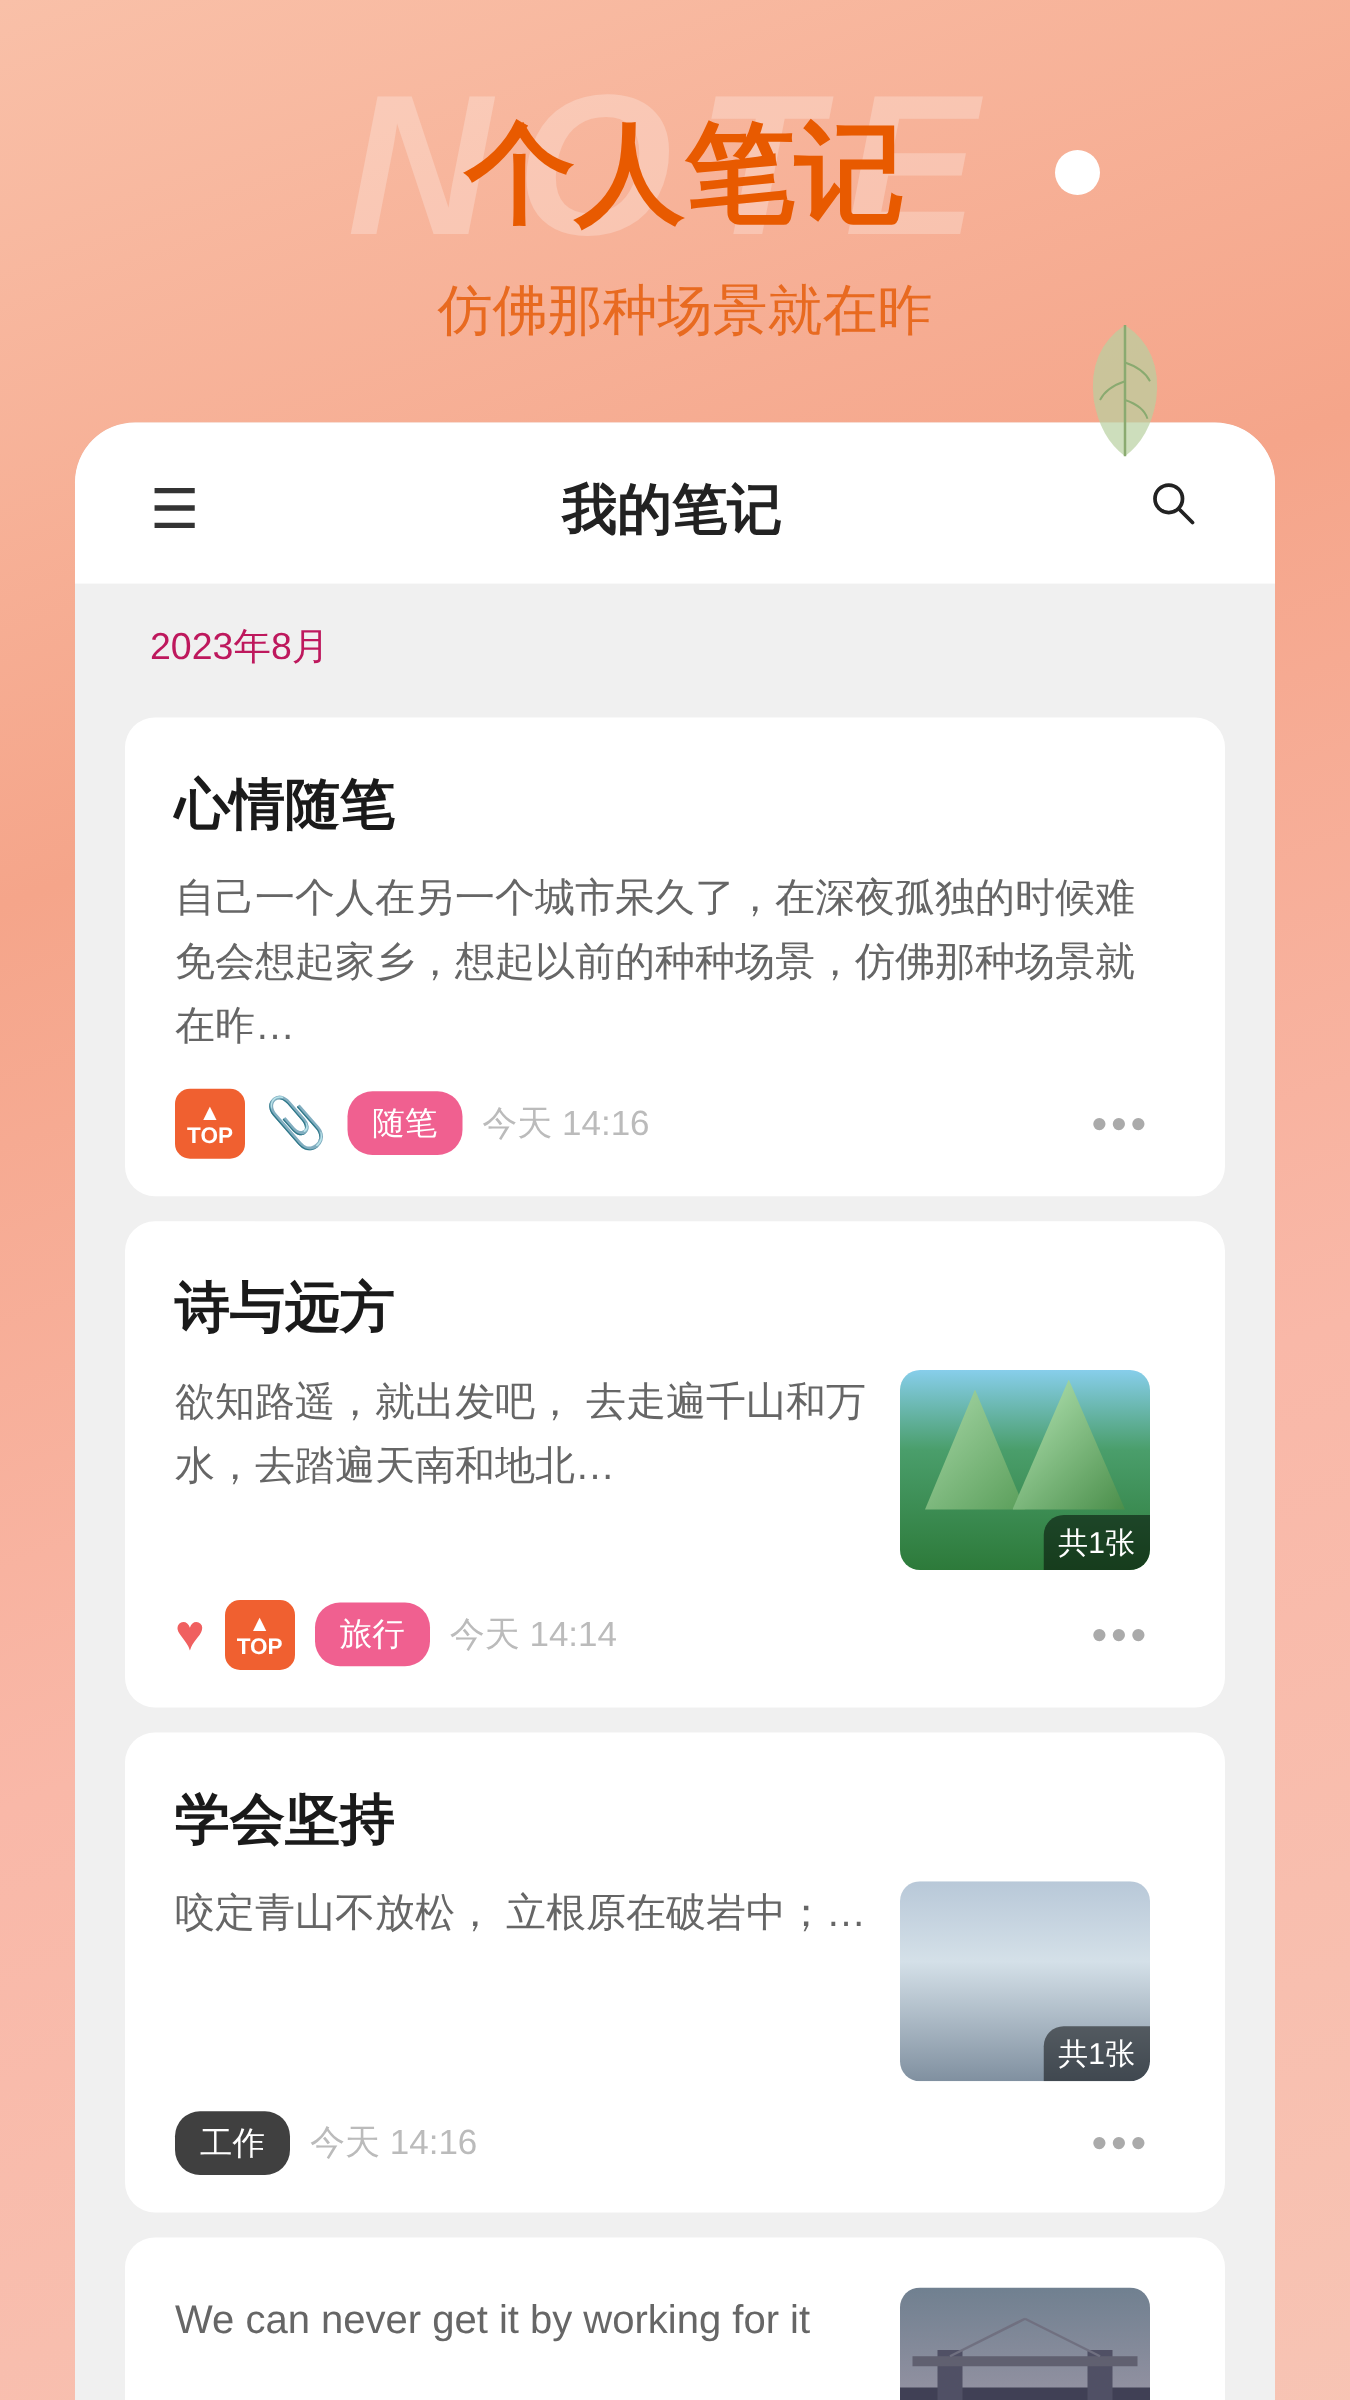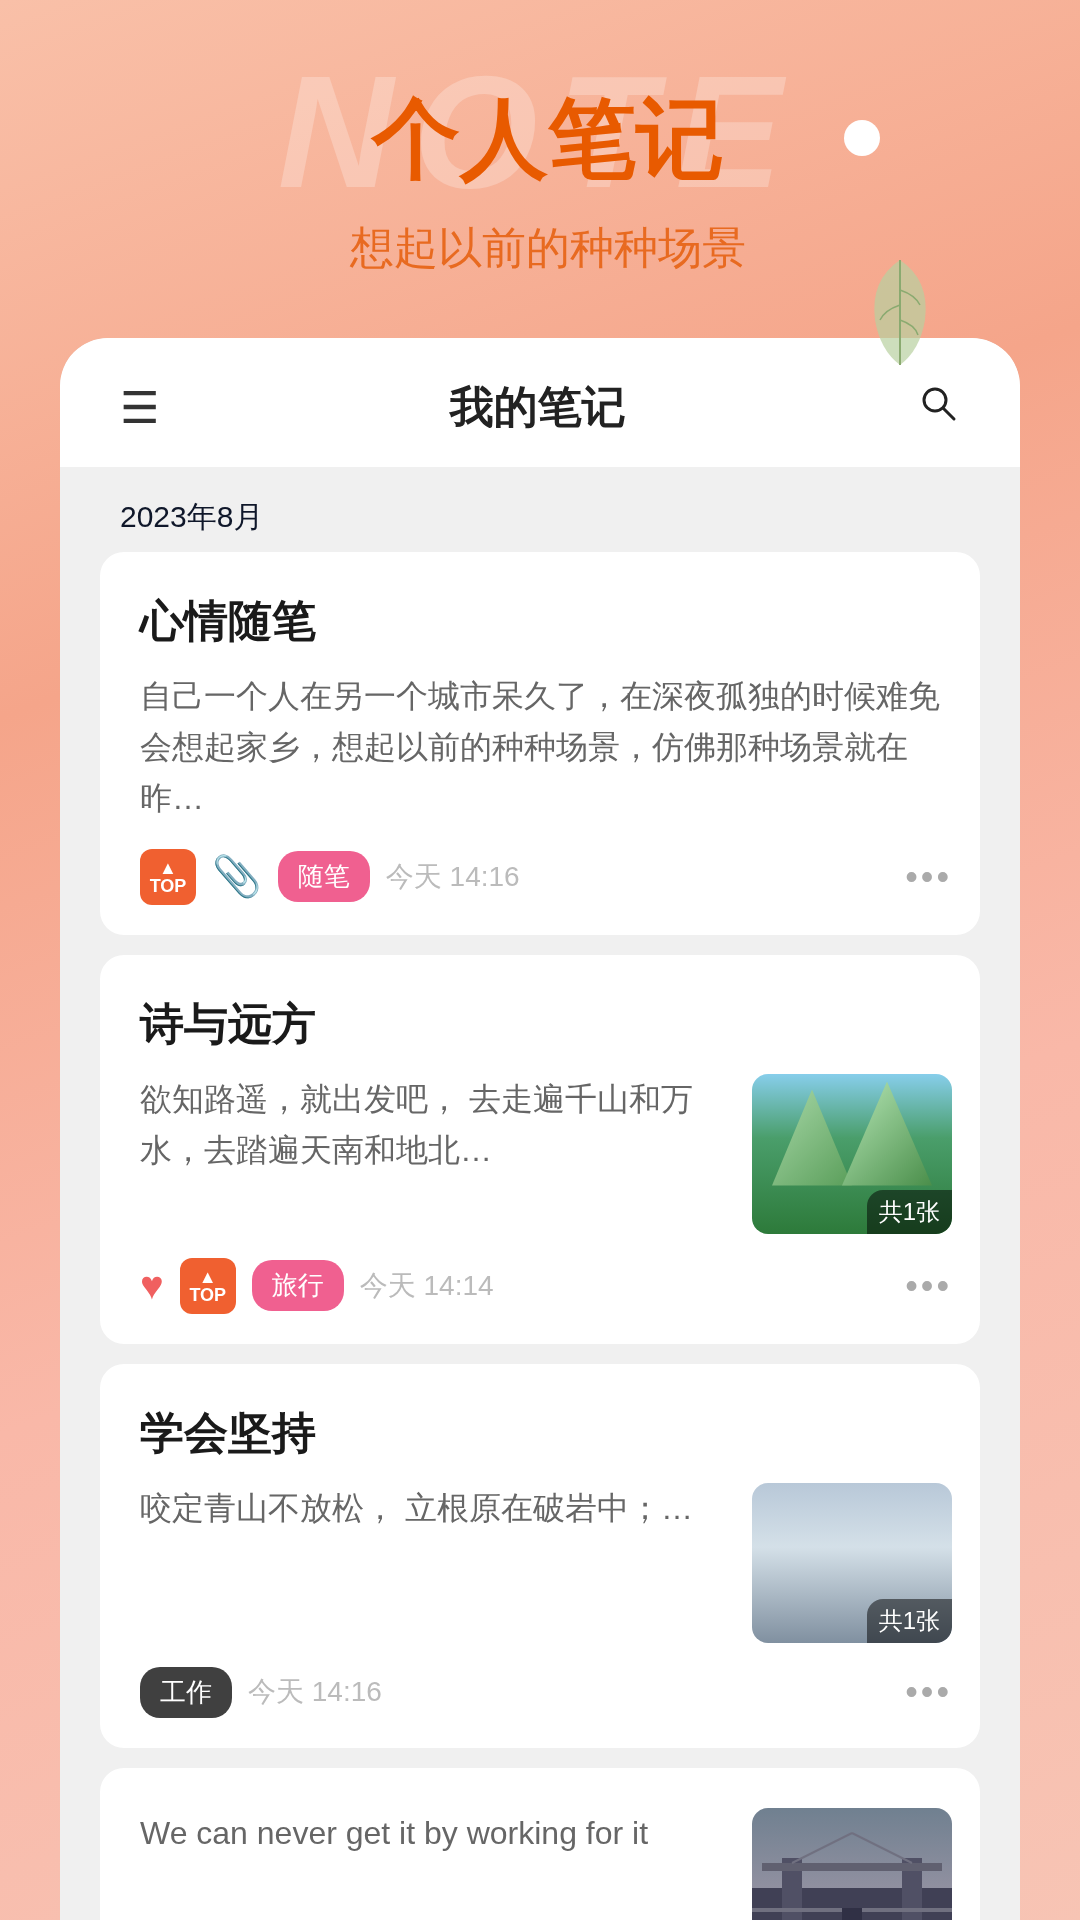--- a/index.html
+++ b/index.html
@@ -106,29 +106,29 @@
       color: #333;
       cursor: pointer;
     }
 
     .notes-list {
       padding: 0 40px;
       background: #f0f0f0;
     }
 
     .month-header {
-      padding: 30px 20px 14px 20px;
+      padding: 30px 20px 36px 20px;
       font-size: 30px;
-      color: #0f172a;
+      color: #be185d;
     }
 
     .note-card {
       background: white;
       border-radius: 24px;
-      padding: 40px 28px 30px 40px;
+      padding: 40px 60px 30px 40px;
       margin-bottom: 20px;
     }
 
     .note-title {
       font-size: 44px;
       font-weight: 700;
       color: #1a1a1a;
       margin-bottom: 20px;
     }
 
@@ -281,21 +281,21 @@
 
   <svg class="leaf-decoration" viewBox="0 0 80 120" xmlns="http://www.w3.org/2000/svg">
     <path d="M40 10 Q70 30 65 70 Q60 100 40 115 Q20 100 15 70 Q10 30 40 10Z" fill="#b8d0a0" opacity="0.7"></path>
     <path d="M40 10 L40 115" stroke="#8aaa70" stroke-width="2" fill="none"></path>
     <path d="M40 40 Q55 45 60 55" stroke="#8aaa70" stroke-width="1.5" fill="none"></path>
     <path d="M40 55 Q25 60 20 70" stroke="#8aaa70" stroke-width="1.5" fill="none"></path>
     <path d="M40 70 Q55 75 58 85" stroke="#8aaa70" stroke-width="1.5" fill="none"></path>
   </svg>
 
   <h1 class="hero-title">个人笔记</h1>
-  <p class="hero-subtitle">想起以前的种种场景</p>
+  <p class="hero-subtitle">仿佛那种场景就在昨</p>
 </div>
 
 <div class="app-card">
 
   <div class="app-header">
     <div class="hamburger-icon">☰</div>
     <div class="app-title">我的笔记</div>
     <div class="search-icon">
       <svg width="44" height="44" viewBox="0 0 44 44" fill="none">
         <circle cx="19" cy="19" r="11" stroke="#222" stroke-width="3"></circle>

